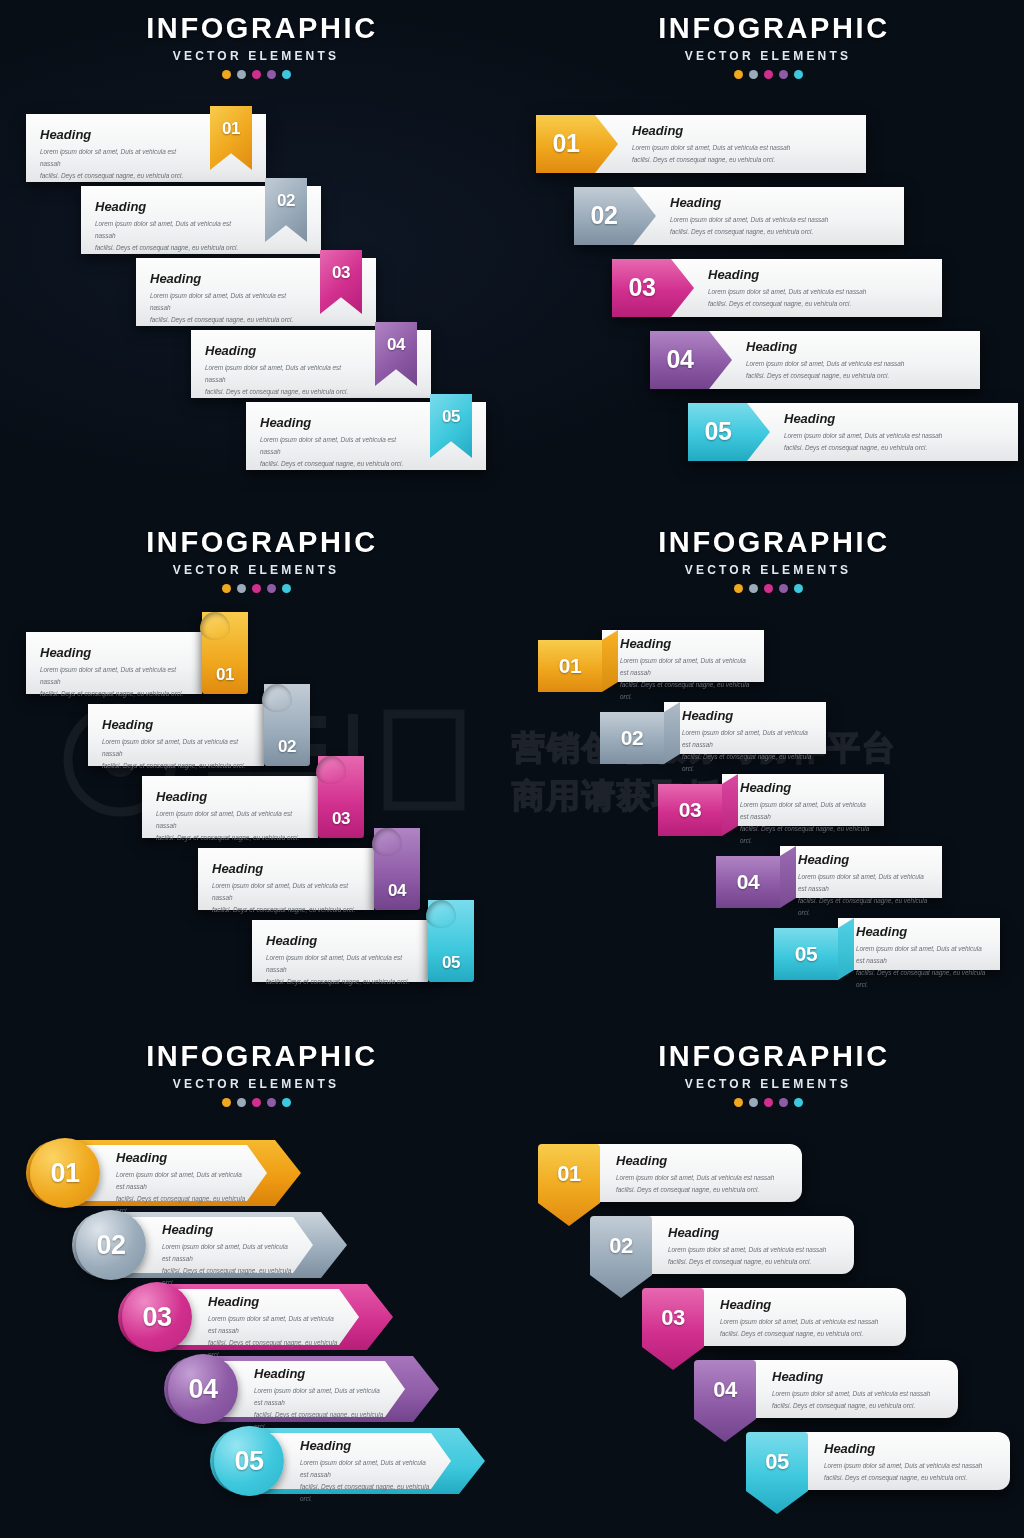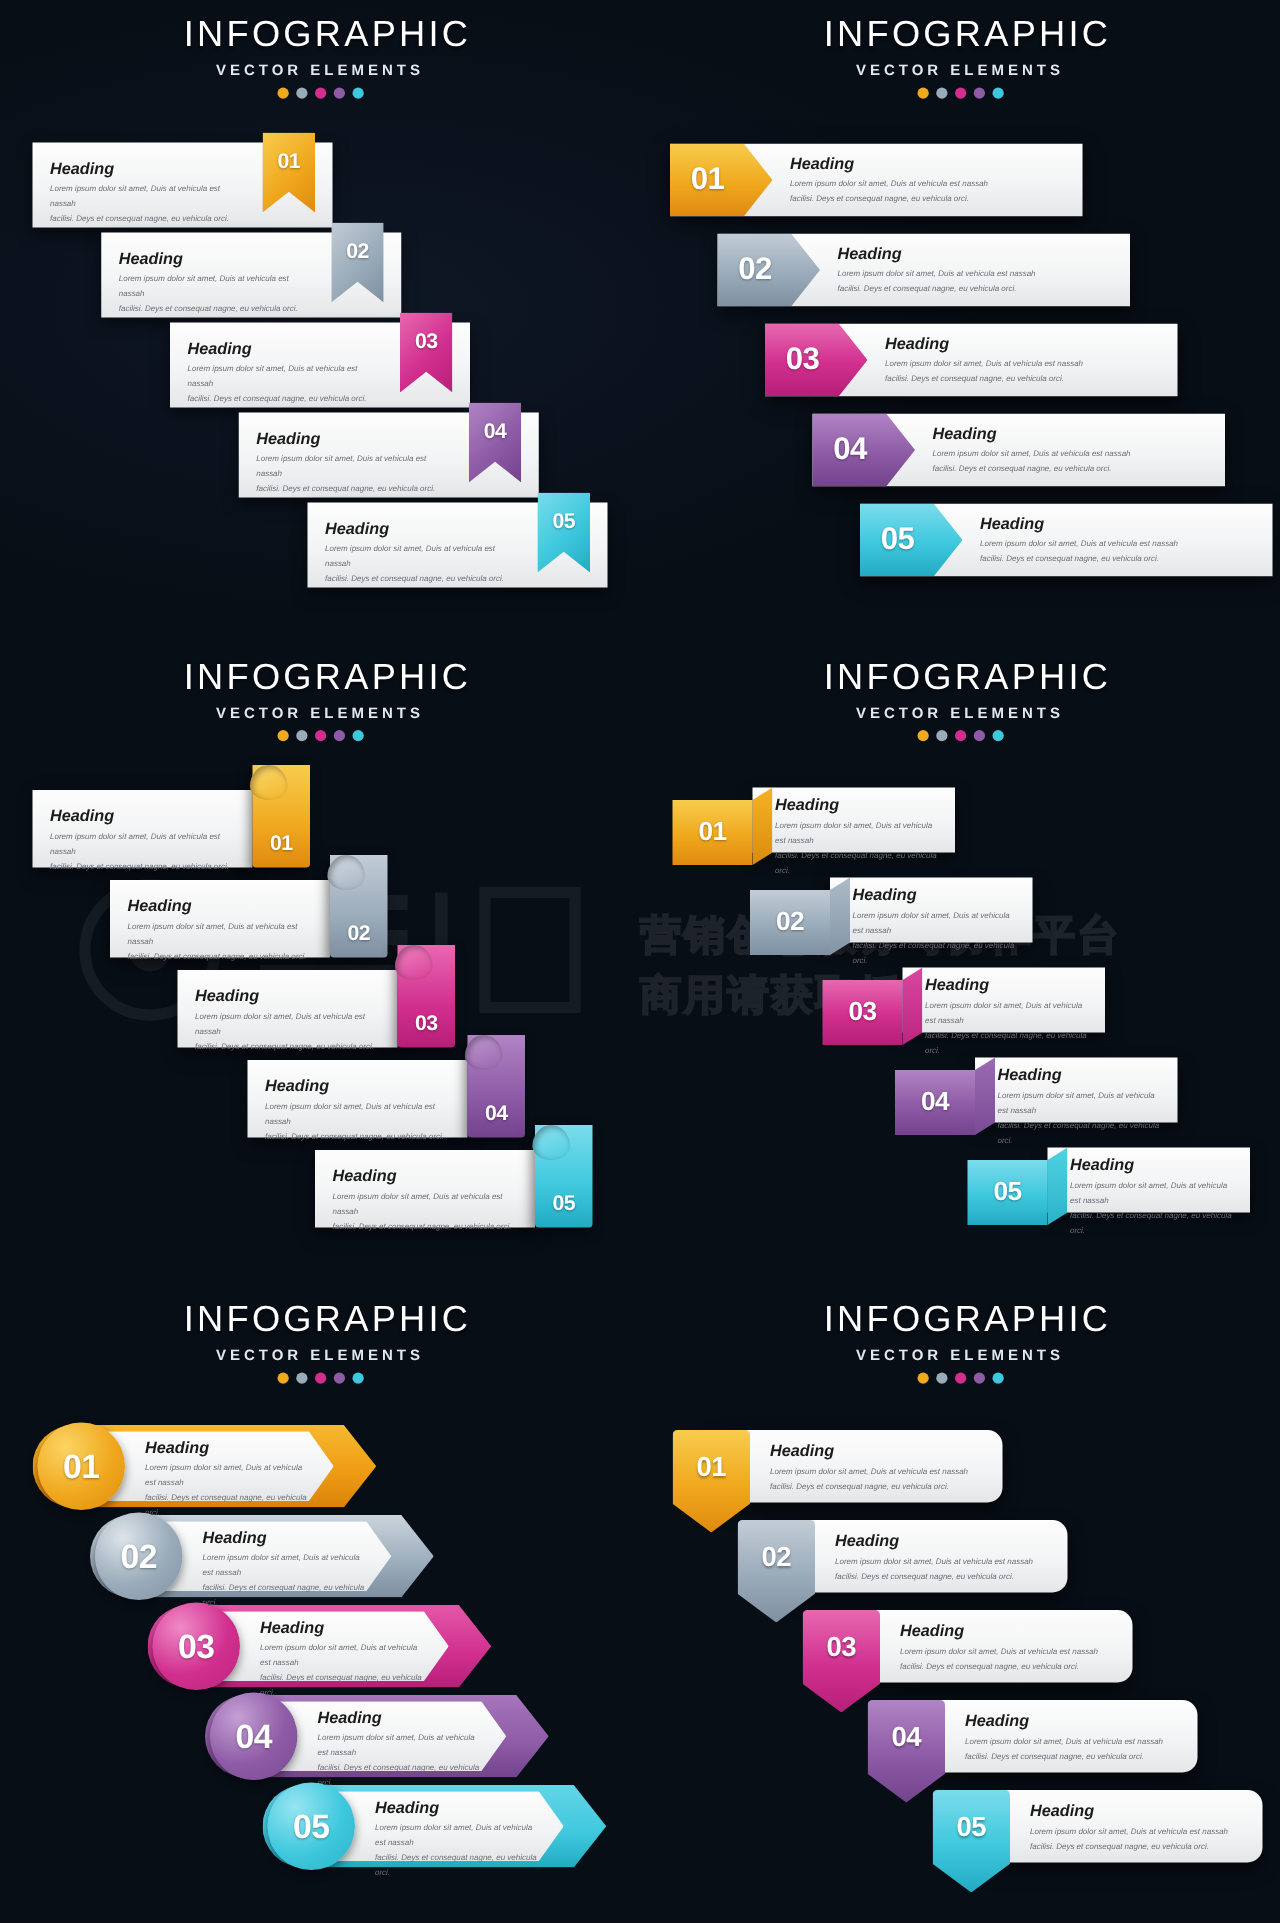--- a/index.html
+++ b/index.html
@@ -32,21 +32,21 @@
     color:transparent;-webkit-text-stroke:1.6px rgba(255,255,255,.09);
     font-size:33px;font-weight:700;line-height:1.45;letter-spacing:2px;
     pointer-events:none;
   }
   .wm-text span{display:block;}
 
   
   .panel{position:absolute;width:512px;height:512px;}
   .hdr{text-align:center;padding-top:14px;}
   .hdr .t1{
-    color:#ffffff;font-size:29px;font-weight:400;letter-spacing:2.6px;
+    color:#ffffff;font-size:29px;font-weight:700;letter-spacing:2.6px;
     line-height:1;text-shadow:0 1px 3px rgba(0,0,0,.7);padding-left:12px;
   }
   .hdr .t2{
     color:#e2e8f0;font-size:12px;font-weight:600;letter-spacing:3.2px;
     margin-top:7px;line-height:1;
   }
   .dots{display:flex;justify-content:center;gap:6px;margin-top:8px;}
   .dots i{width:9px;height:9px;border-radius:50%;display:block;}
 
   

